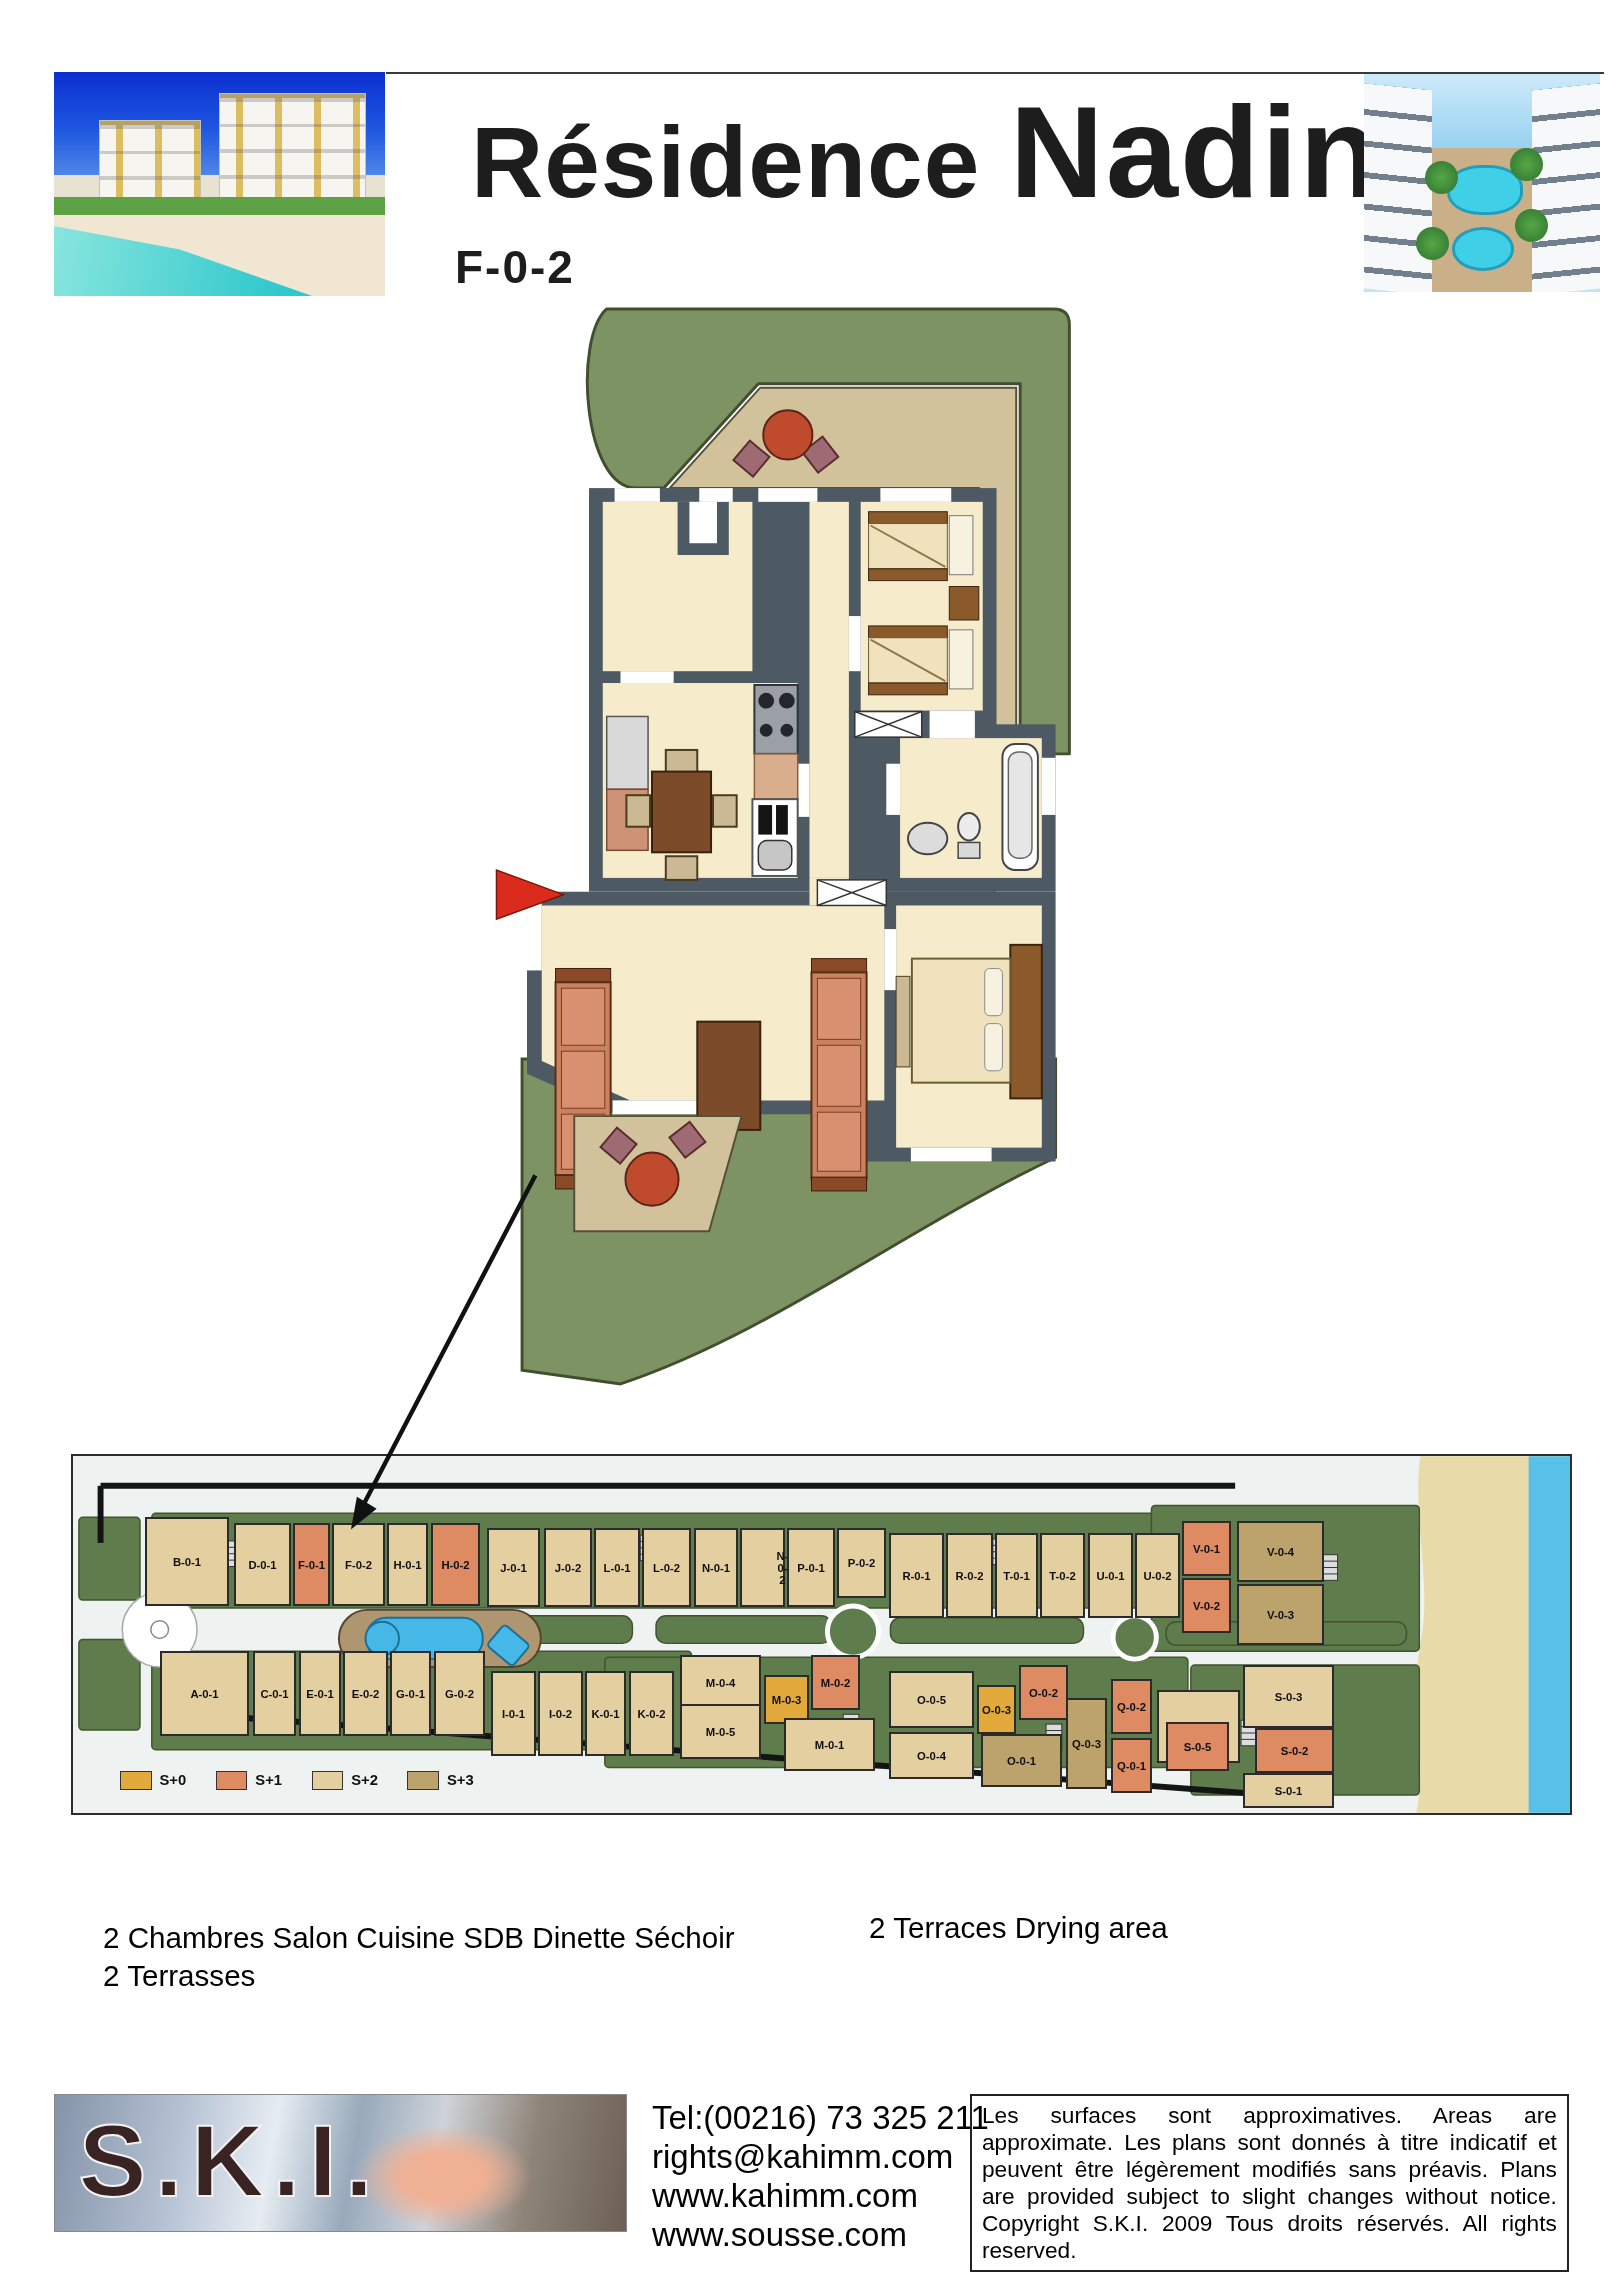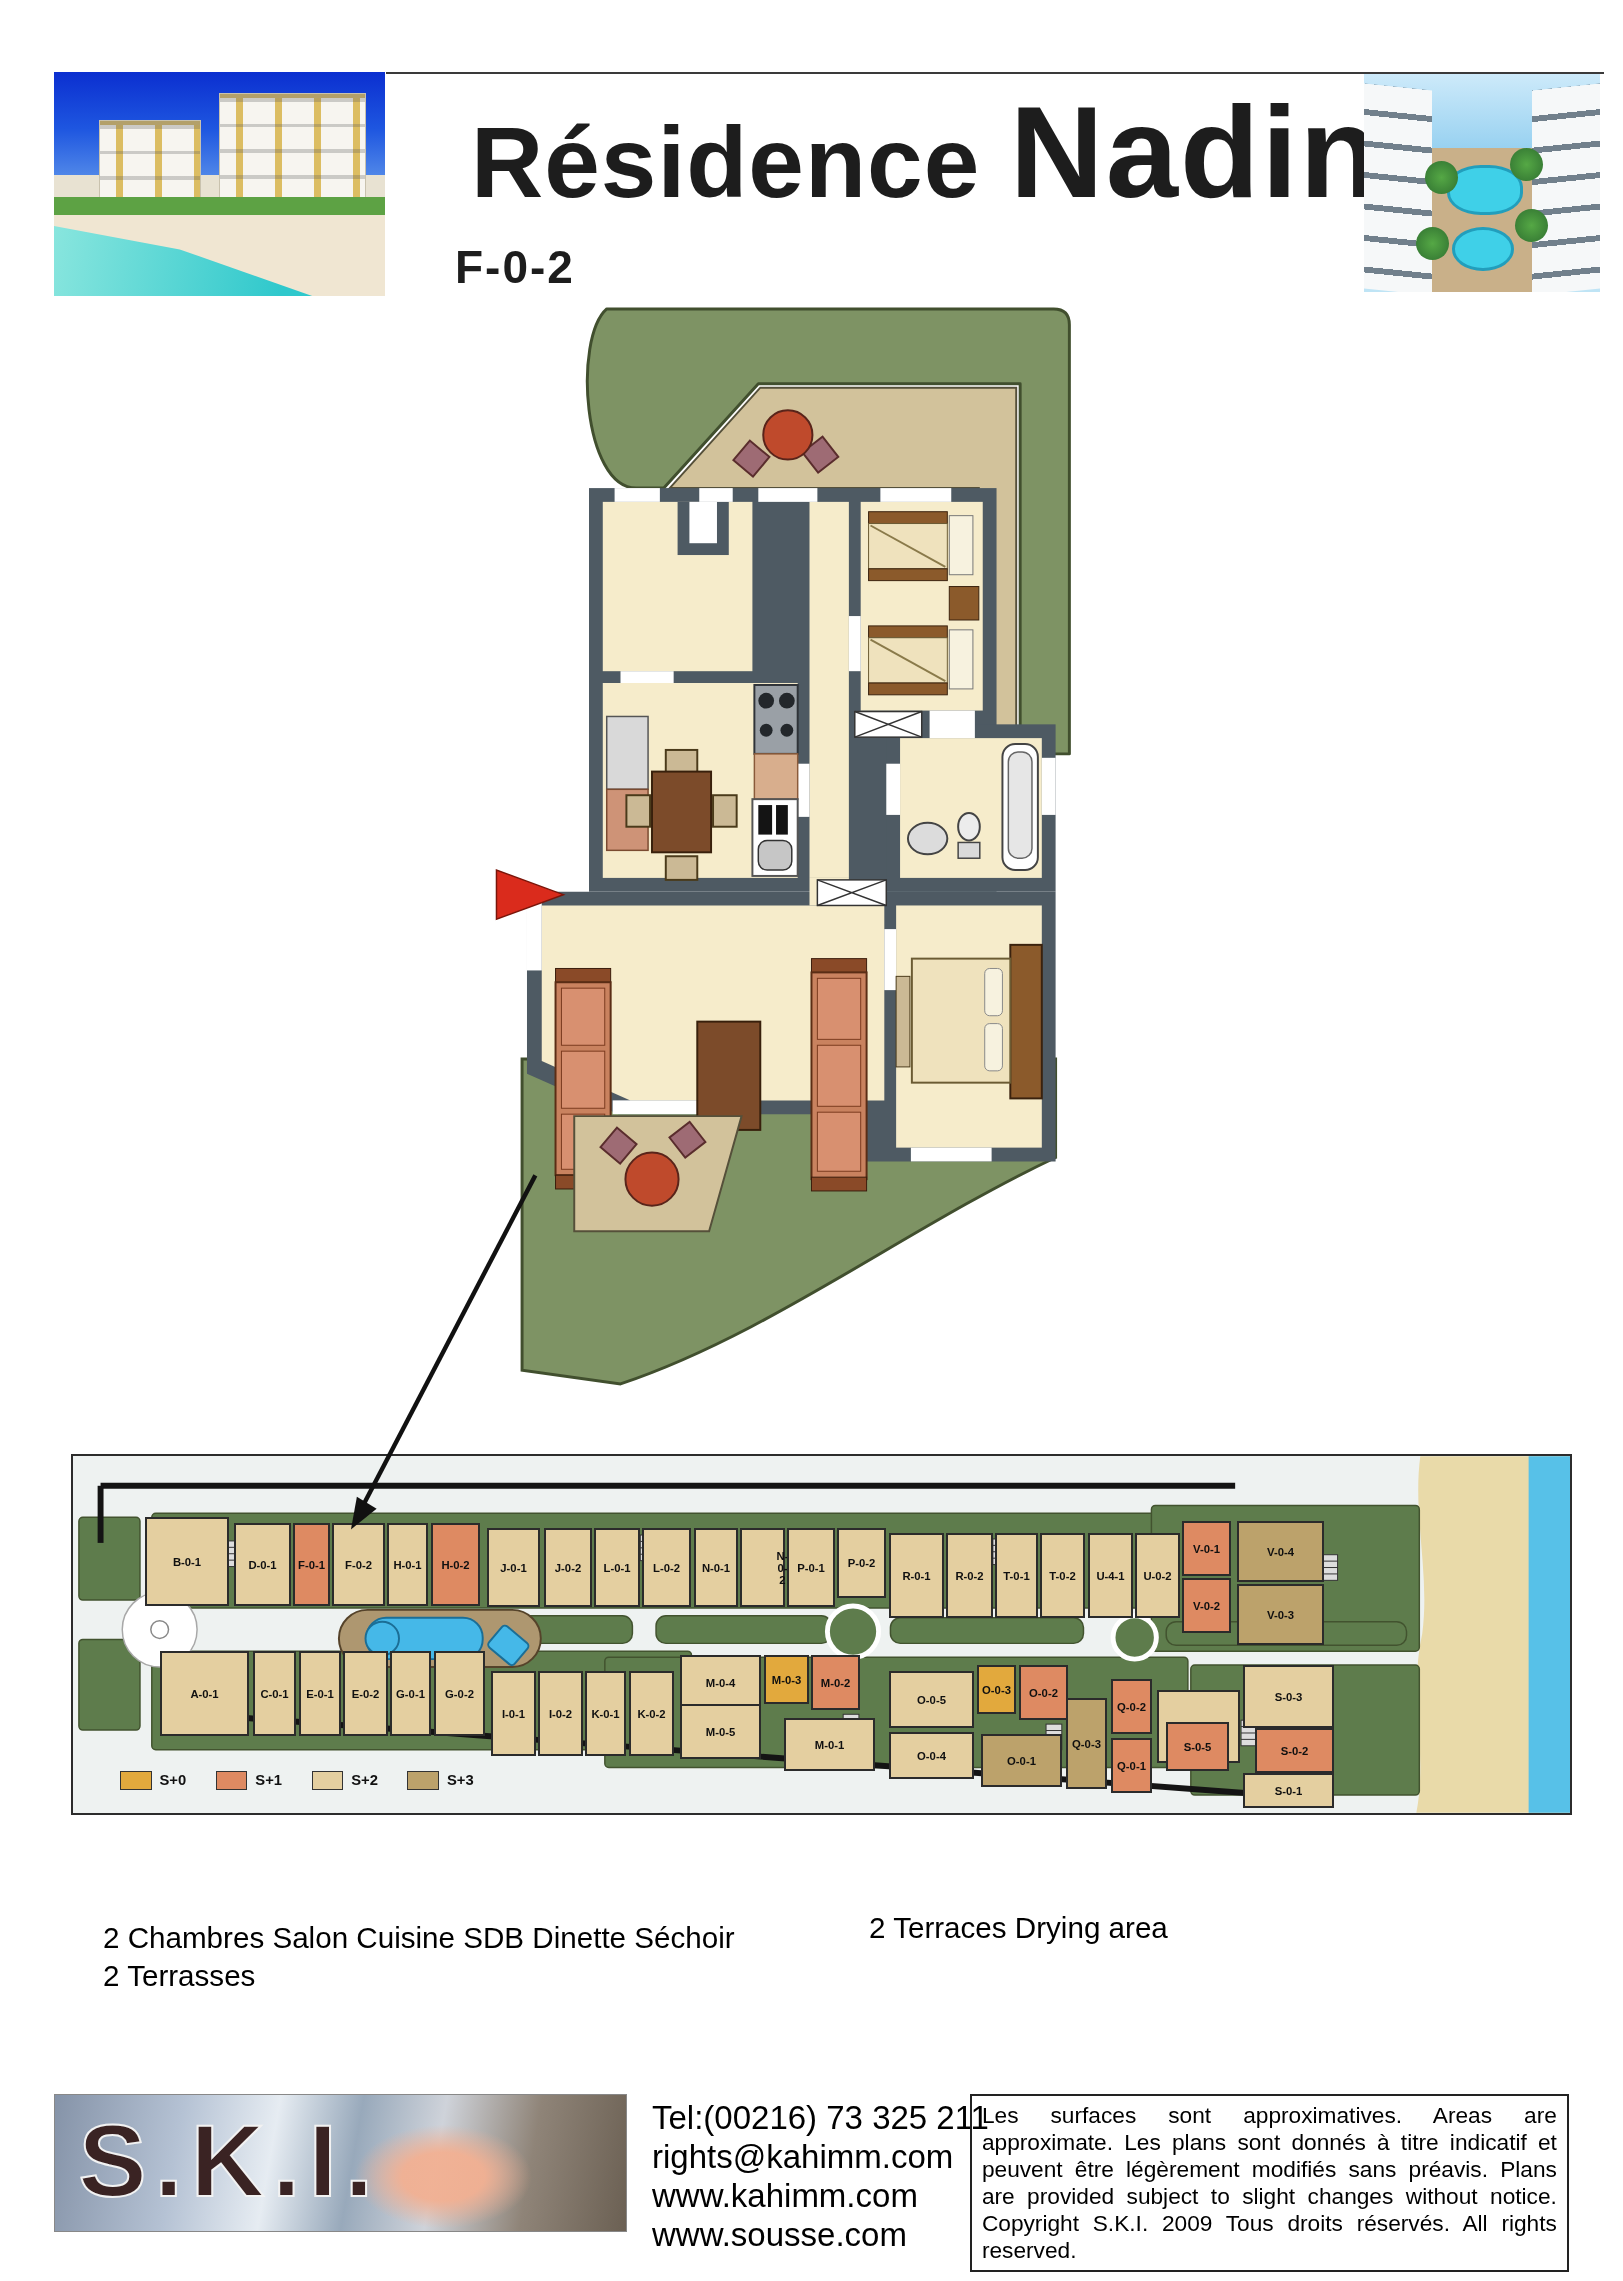--- a/index.html
+++ b/index.html
@@ -46,21 +46,21 @@
   
   .desc{font-size:29.6px;line-height:38px;color:#000;}
   #desc-fr{left:103px;top:1919px;}
   #desc-en{left:869px;top:1909px;}
 
   
   #site-plan{left:71px;top:1454px;width:1497px;height:357px;background:#eef2f1;border:2px solid #2c2c2c;}
   #site-bg{position:absolute;left:0;top:0;}
   .unit{position:absolute;border:2px solid #2b2b2b;display:flex;align-items:center;justify-content:center;
         font-size:11.3px;font-weight:700;color:#101010;letter-spacing:0px;box-sizing:border-box;text-align:center;}
-  .unit.s0{background:var(--s0,#E2A93D);}
+  .unit.s0{background:var(--s0,#E2A93D);margin-top:20px;}
   .unit.s1{background:var(--s1,#DE8A62);}
   .unit.s2{background:var(--s2,#E4CFA0);}
   .unit.s3{background:var(--s3,#BCA26B);}
   #legend{position:absolute;left:47px;top:315px;display:flex;gap:29.6px;align-items:center;}
   .legend-item{display:flex;align-items:center;gap:7.9px;}
   .legend-swatch{width:29.6px;height:16.7px;border:1px solid #333;}
   .legend-label{font-size:14.8px;font-weight:700;color:#111;}
 
   
   #logo-box{left:54px;top:2094px;width:571px;height:136px;overflow:hidden;border:1px solid #888;
@@ -381,21 +381,21 @@
       <div class="unit s2" style="left: 521px; top: 72px; width: 46px; height: 79px;">L-0-1</div>
       <div class="unit s2" style="left: 569px; top: 72px; width: 49px; height: 79px;">L-0-2</div>
       <div class="unit s2" style="left: 621px; top: 72px; width: 44px; height: 79px;">N-0-1</div>
       <div class="unit s2" style="left: 667px; top: 72px; width: 45px; height: 79px; padding-left: 40px;">N-0-2</div>
       <div class="unit s2" style="left: 714px; top: 72px; width: 48px; height: 79px;">P-0-1</div>
       <div class="unit s2" style="left: 764px; top: 72px; width: 49px; height: 70px;">P-0-2</div>
       <div class="unit s2" style="left: 816px; top: 77px; width: 55px; height: 85px;">R-0-1</div>
       <div class="unit s2" style="left: 873px; top: 77px; width: 47px; height: 85px;">R-0-2</div>
       <div class="unit s2" style="left: 922px; top: 77px; width: 43px; height: 85px;">T-0-1</div>
       <div class="unit s2" style="left: 967px; top: 77px; width: 45px; height: 85px;">T-0-2</div>
-      <div class="unit s2" style="left: 1015px; top: 77px; width: 45px; height: 85px;">U-4-1</div>
+      <div class="unit s2" style="left: 1015px; top: 77px; width: 45px; height: 85px;">U-0-1</div>
       <div class="unit s2" style="left: 1062px; top: 77px; width: 45px; height: 85px;">U-0-2</div>
       <div class="unit s1" style="left: 1109px; top: 65px; width: 49px; height: 55px;">V-0-1</div>
       <div class="unit s1" style="left: 1109px; top: 122px; width: 49px; height: 55px;">V-0-2</div>
       <div class="unit s3" style="left: 1164px; top: 65px; width: 87px; height: 61px;">V-0-4</div>
       <div class="unit s3" style="left: 1164px; top: 128px; width: 87px; height: 61px;">V-0-3</div>
       <div class="unit s2" style="left: 87px; top: 195px; width: 89px; height: 85px;">A-0-1</div>
       <div class="unit s2" style="left: 180px; top: 195px; width: 43px; height: 85px;">C-0-1</div>
       <div class="unit s2" style="left: 226px; top: 195px; width: 42px; height: 85px;">E-0-1</div>
       <div class="unit s2" style="left: 270px; top: 195px; width: 45px; height: 85px;">E-0-2</div>
       <div class="unit s2" style="left: 317px; top: 195px; width: 41px; height: 85px;">G-0-1</div>

